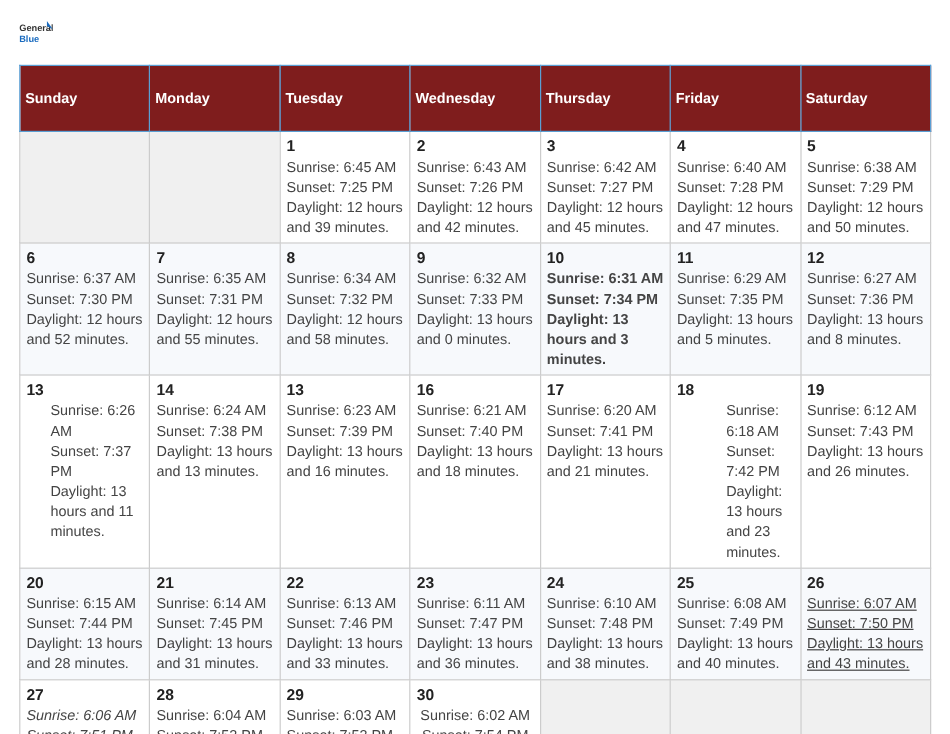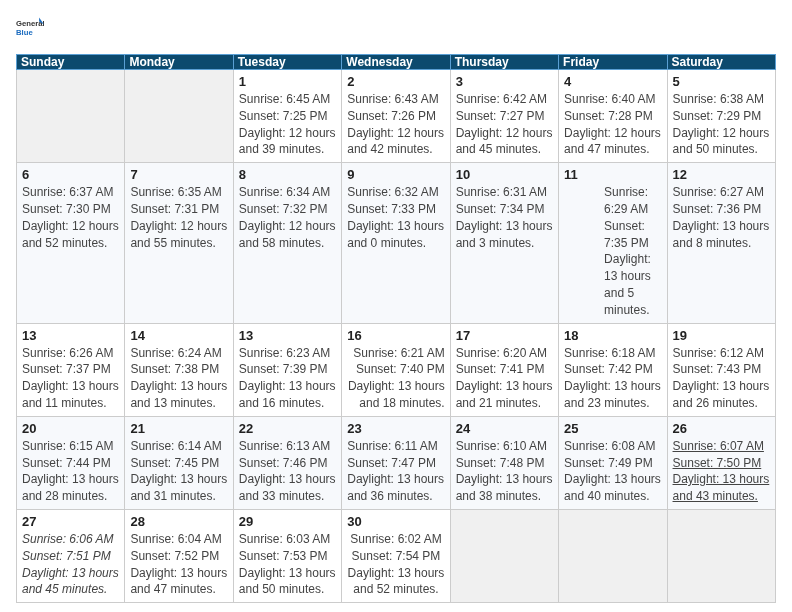--- a/index.html
+++ b/index.html
@@ -37,25 +37,25 @@
     .location-title {
       font-size: 14px;
       color: #555;
     }
     .calendar {
       width: 100%;
       border-collapse: collapse;
       border: 1px solid #ccc;
     }
     .calendar th {
-      background-color: #0c4a6e;
+      background-color: #7f1d1d;
       color: #fff;
       font-size: 12px;
       font-weight: bold;
-      padding: 0 4px;
+      padding: 20px 4px;
       text-align: left;
       border: 1px solid #5a9fd4;
     }
     .calendar td {
       vertical-align: top;
       border: 1px solid #ccc;
       padding: 4px 5px;
       width: 108px;
       min-height: 80px;
       font-size: 10.5px;
@@ -165,71 +165,71 @@
 Daylight: 12 hours and 58 minutes.</div>
         </td>
         <td>
           <span class="day-number">9</span>
           <div class="day-info" style="white-space: pre-line;">Sunrise: 6:32 AM
 Sunset: 7:33 PM
 Daylight: 13 hours and 0 minutes.</div>
         </td>
         <td>
           <span class="day-number">10</span>
-          <div class="day-info" style="white-space: pre-line;">Sunrise: 6:31 AM
+          <div class="day-info" style="white-space: pre-line; font-weight: bold;">Sunrise: 6:31 AM
 Sunset: 7:34 PM
 Daylight: 13 hours and 3 minutes.</div>
         </td>
         <td>
           <span class="day-number">11</span>
-          <div class="day-info" style="white-space: pre-line; margin-left: 40px;">Sunrise: 6:29 AM
+          <div class="day-info" style="white-space: pre-line;">Sunrise: 6:29 AM
 Sunset: 7:35 PM
 Daylight: 13 hours and 5 minutes.</div>
         </td>
         <td>
           <span class="day-number">12</span>
           <div class="day-info" style="white-space: pre-line;">Sunrise: 6:27 AM
 Sunset: 7:36 PM
 Daylight: 13 hours and 8 minutes.</div>
         </td>
       </tr>
       <tr>
         <td>
           <span class="day-number">13</span>
-          <div class="day-info" style="white-space: pre-line;">Sunrise: 6:26 AM
+          <div class="day-info" style="white-space: pre-line; margin-left: 20px;">Sunrise: 6:26 AM
 Sunset: 7:37 PM
 Daylight: 13 hours and 11 minutes.</div>
         </td>
         <td>
           <span class="day-number">14</span>
           <div class="day-info" style="white-space: pre-line;">Sunrise: 6:24 AM
 Sunset: 7:38 PM
 Daylight: 13 hours and 13 minutes.</div>
         </td>
         <td>
           <span class="day-number">13</span>
           <div class="day-info" style="white-space: pre-line;">Sunrise: 6:23 AM
 Sunset: 7:39 PM
 Daylight: 13 hours and 16 minutes.</div>
         </td>
         <td>
           <span class="day-number">16</span>
-          <div class="day-info" style="white-space: pre-line; text-align: right;">Sunrise: 6:21 AM
+          <div class="day-info" style="white-space: pre-line;">Sunrise: 6:21 AM
 Sunset: 7:40 PM
 Daylight: 13 hours and 18 minutes.</div>
         </td>
         <td>
           <span class="day-number">17</span>
           <div class="day-info" style="white-space: pre-line;">Sunrise: 6:20 AM
 Sunset: 7:41 PM
 Daylight: 13 hours and 21 minutes.</div>
         </td>
         <td>
           <span class="day-number">18</span>
-          <div class="day-info" style="white-space: pre-line;">Sunrise: 6:18 AM
+          <div class="day-info" style="white-space: pre-line; margin-left: 41px;">Sunrise: 6:18 AM
 Sunset: 7:42 PM
 Daylight: 13 hours and 23 minutes.</div>
         </td>
         <td>
           <span class="day-number">19</span>
           <div class="day-info" style="white-space: pre-line;">Sunrise: 6:12 AM
 Sunset: 7:43 PM
 Daylight: 13 hours and 26 minutes.</div>
         </td>
       </tr>

